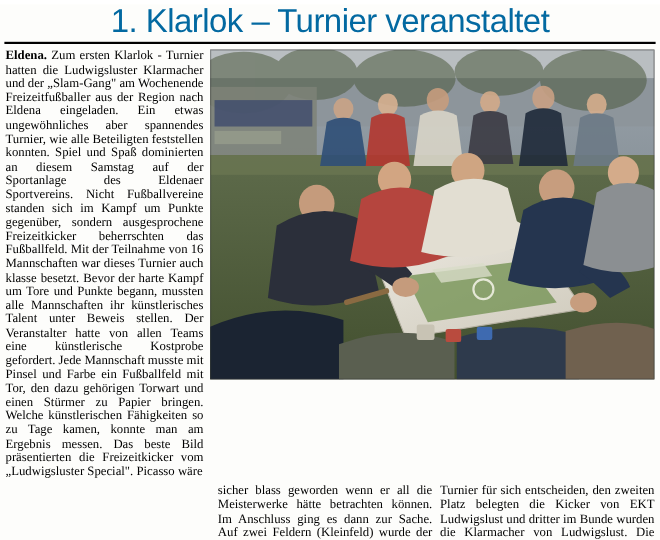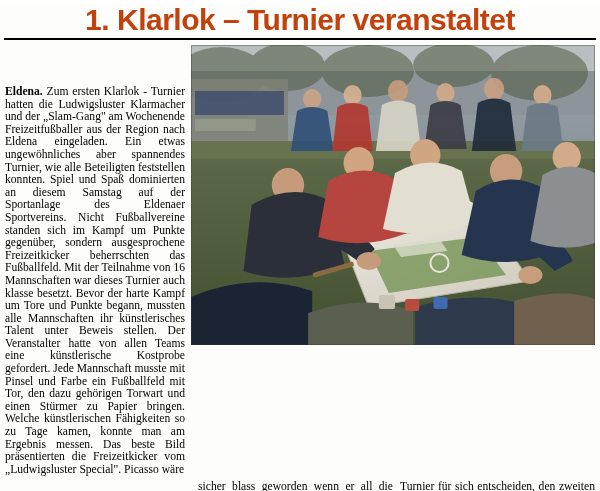--- a/index.html
+++ b/index.html
@@ -17,27 +17,27 @@
   .page {
     position: relative;
     width: 600px;
     height: 491px;
     background: #fdfdfb;
     padding: 0;
     box-sizing: border-box;
   }
   .headline {
     font-family: "Liberation Sans", sans-serif;
-    font-weight: bold;
+    font-weight: normal;
     font-size: 30px;
     line-height: 32px;
     text-align: center;
     letter-spacing: -0.5px;
     margin: 4px 6px 2px 6px;
-    color: #c2410c;
+    color: #0369a1;
     white-space: nowrap;
   }
   .rule {
     height: 2px;
     background: #000;
     margin: 2px 4px 5px 4px;
   }
   .body-area {
     position: relative;
     padding: 0 5px;
@@ -45,21 +45,20 @@
   }
   .top-zone {
     display: flex;
     align-items: flex-start;
   }
   .col-left {
     width: 186px;
     flex: 0 0 186px;
     padding-right: 6px;
     box-sizing: border-box;
-    margin-top: 41px;
   }
   .photo-zone {
     flex: 1 1 auto;
     position: relative;
   }
   .photo {
     position: relative;
     width: 100%;
     height: 300px;
     overflow: hidden;

